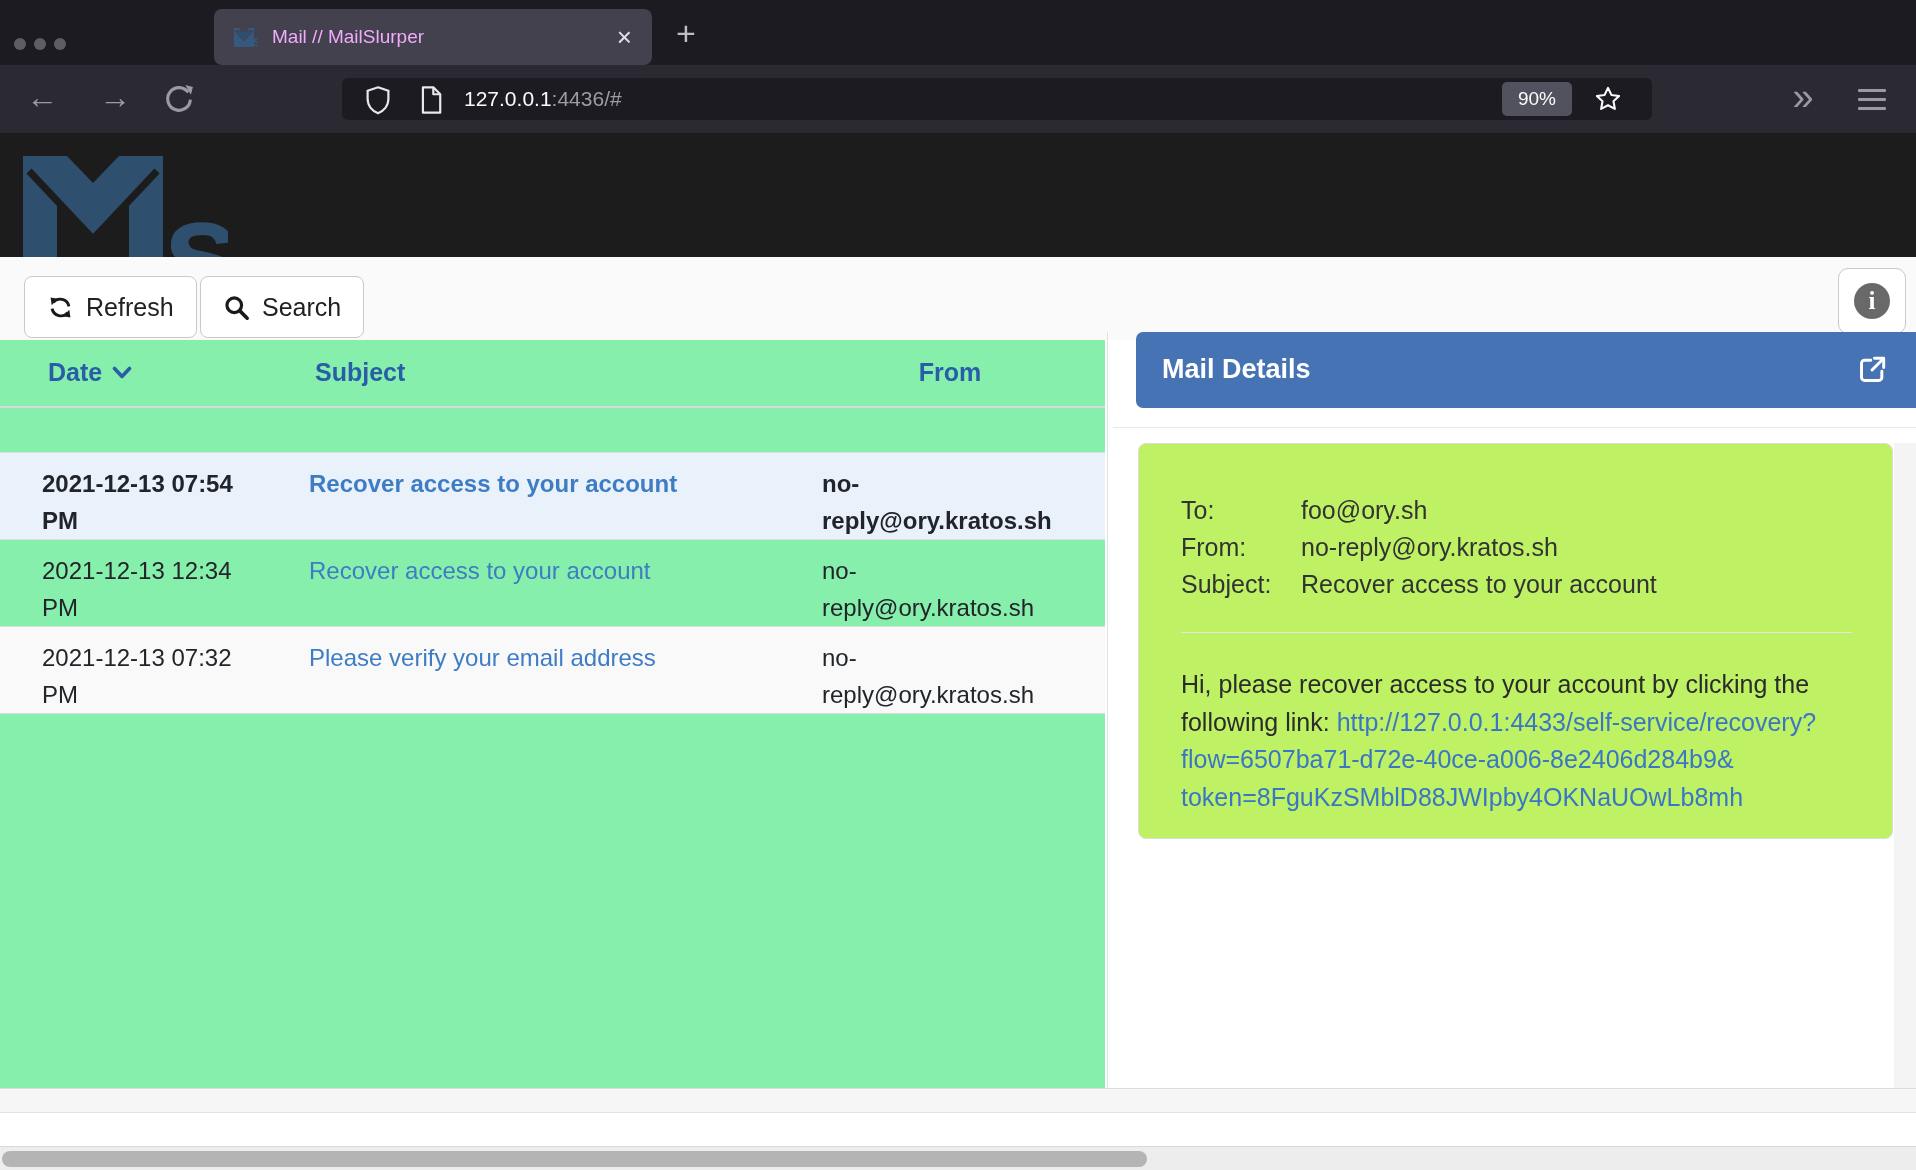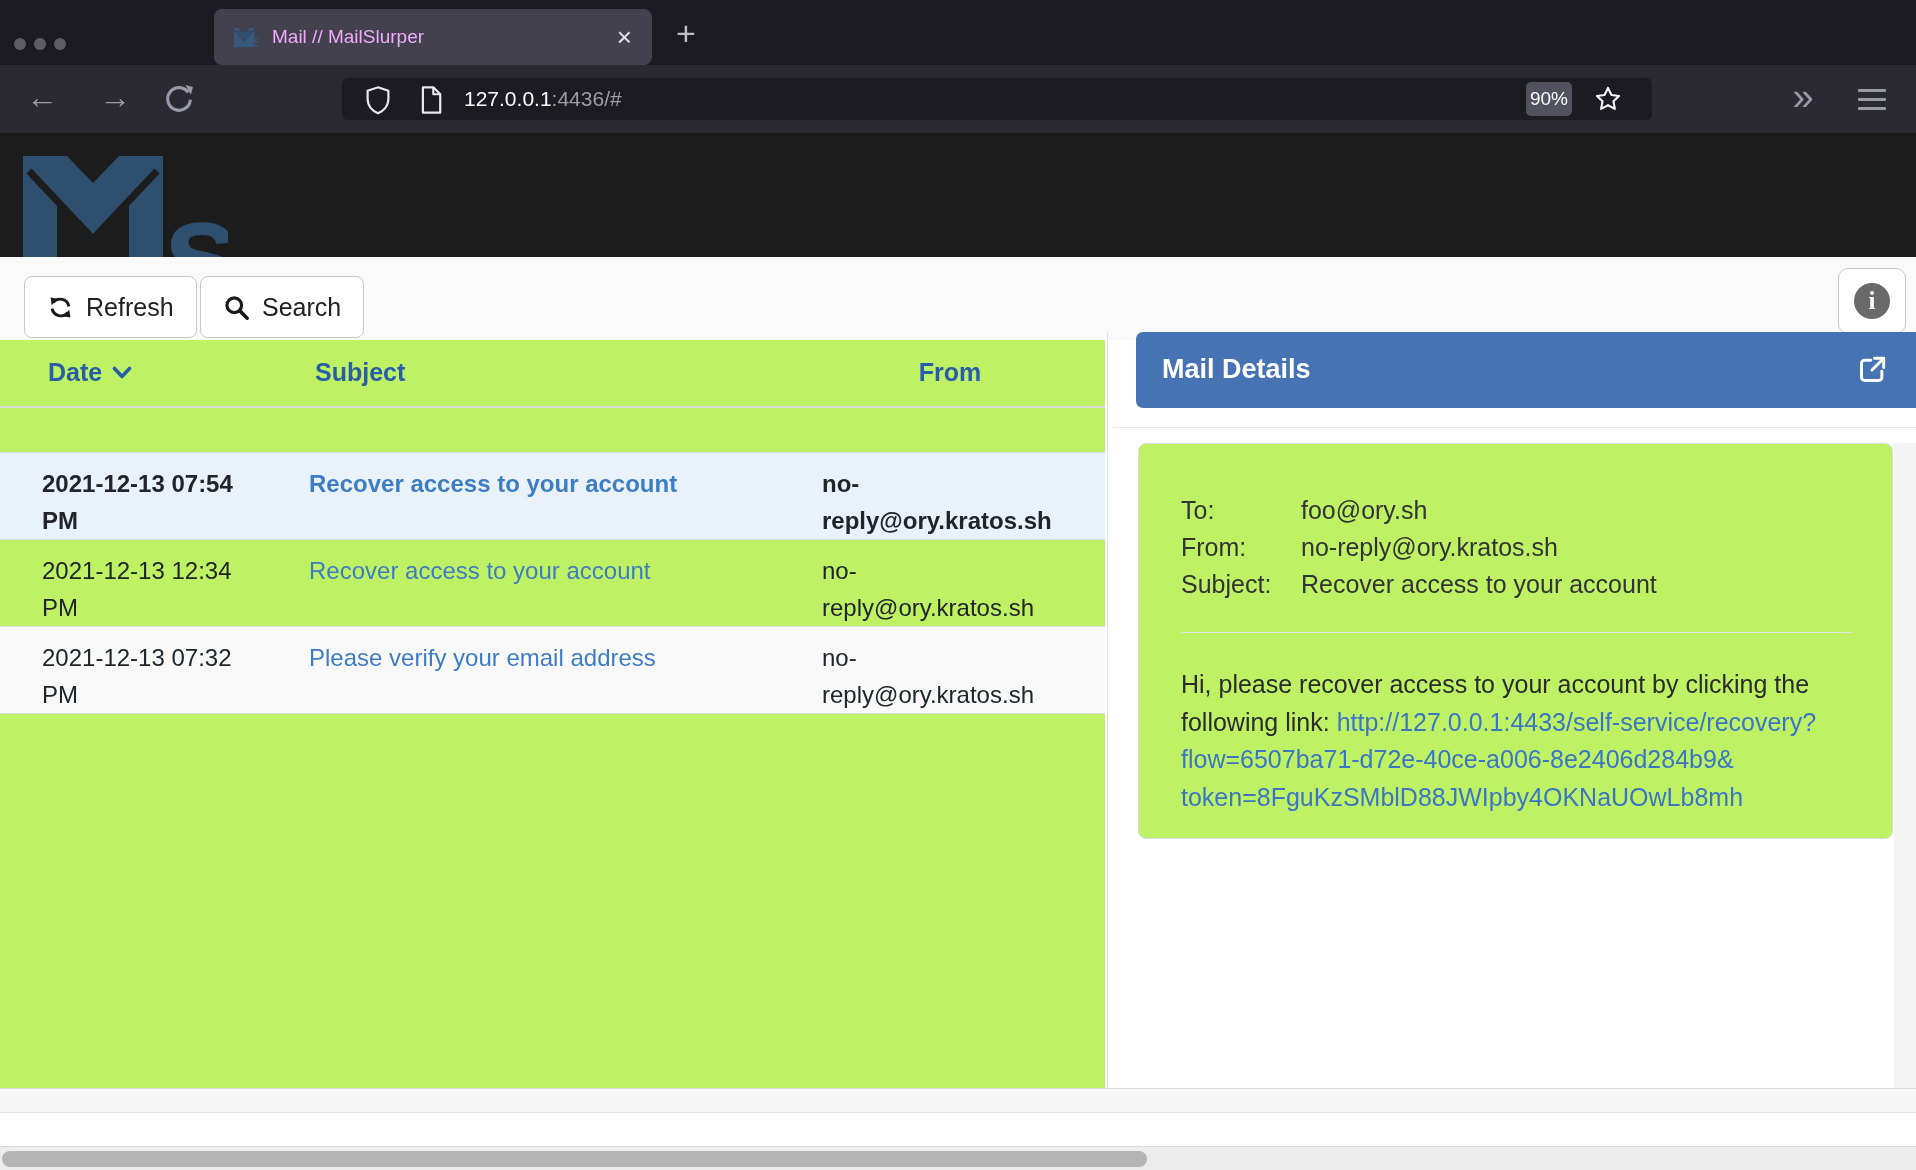--- a/index.html
+++ b/index.html
@@ -21,42 +21,42 @@
   .nav-glyph{position:absolute;top:0;height:68px;line-height:64px;color:#9a99a6;font-size:32px;text-align:center;}
   #back{left:22px;width:40px;}
   #forward{left:95px;width:40px;}
   #reload{left:162px;top:17px;}
   .urlbar{position:absolute;left:342px;top:13px;width:1310px;height:42px;background:#1c1b22;border-radius:6px;}
   .urlbar .icon-slot{position:absolute;top:7px;}
   #shield-ic{left:22px;}
   #page-ic{left:76px;}
   .url-text{position:absolute;left:122px;top:0;height:42px;line-height:42px;font-size:21px;color:#fbfbfe;white-space:nowrap;}
   .url-dim{color:#9c9ba7;}
-  .zoom-badge{position:absolute;right:80px;top:4px;height:34px;line-height:34px;padding:0 4px;border-radius:5px;
+  .zoom-badge{position:absolute;right:80px;top:4px;height:34px;line-height:34px;padding:0 16px;border-radius:5px;
               background:#52525e;color:#fbfbfe;font-size:19px;}
   #star-ic{position:absolute;right:30px;top:7px;}
   #overflow-btn{left:1778px;width:46px;font-size:38px;letter-spacing:-4px;}
   .hamburger{position:absolute;left:1858px;top:24px;width:28px;}
   .hamburger span{display:block;height:3px;background:#9a99a6;margin-bottom:6px;border-radius:1px;}
 
   
   .msheader{position:absolute;left:0;top:133px;width:1916px;height:124px;background:#1c1c1c;overflow:hidden;}
   .mslogo{position:absolute;left:23px;top:2px;}
 
   
   .toolbar{position:absolute;left:0;top:257px;width:1916px;height:83px;background:#fafafa;}
   .btn{position:absolute;display:flex;align-items:center;gap:12px;background:#fff;border:1px solid #c9c9c9;
        border-radius:8px;font-size:25px;color:#212121;padding:0 22px;height:62px;box-sizing:border-box;
        font-family:inherit;}
   #btn-refresh{left:24px;top:19px;}
   #btn-search{left:200px;top:19px;}
   #btn-info{left:1838px;top:11px;width:68px;height:66px;justify-content:center;padding:0;border-radius:10px;}
 
   
-  .list-panel{position:absolute;left:0;top:340px;width:1105px;height:748px;background:#bef264;}
+  .list-panel{position:absolute;left:0;top:340px;width:1105px;height:748px;background:#86efac;}
   .list-head{position:relative;height:66px;border-bottom:2px solid #d9d9d9;font-size:25px;font-weight:bold;color:#2a5da8;}
   .list-head .hcell{position:absolute;top:18px;}
   #h-date{left:48px;display:flex;align-items:center;gap:10px;}
   #h-subject{left:315px;}
   #h-from{left:828px;width:244px;text-align:center;}
   .rows{margin-top:44px;border-top:1px solid #ddd;}
   .mail-row{display:flex;padding:12px 0 0 42px;border-bottom:1px solid #ddd;font-size:24px;line-height:37px;color:#212529;}
   .mail-row .date{flex:0 0 267px;}
   .mail-row .date span{display:inline-block;width:220px;}
   .mail-row .subject{flex:0 0 513px;}

